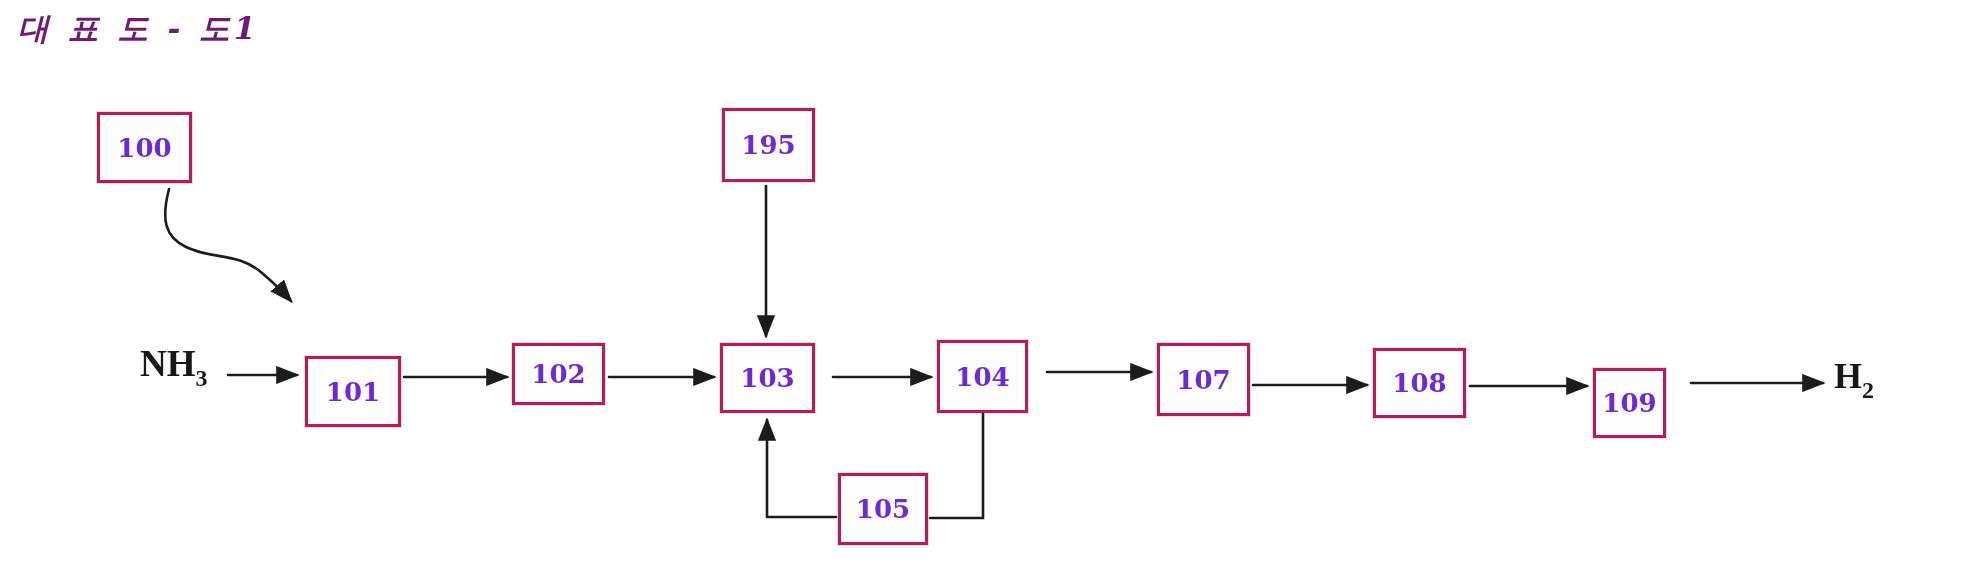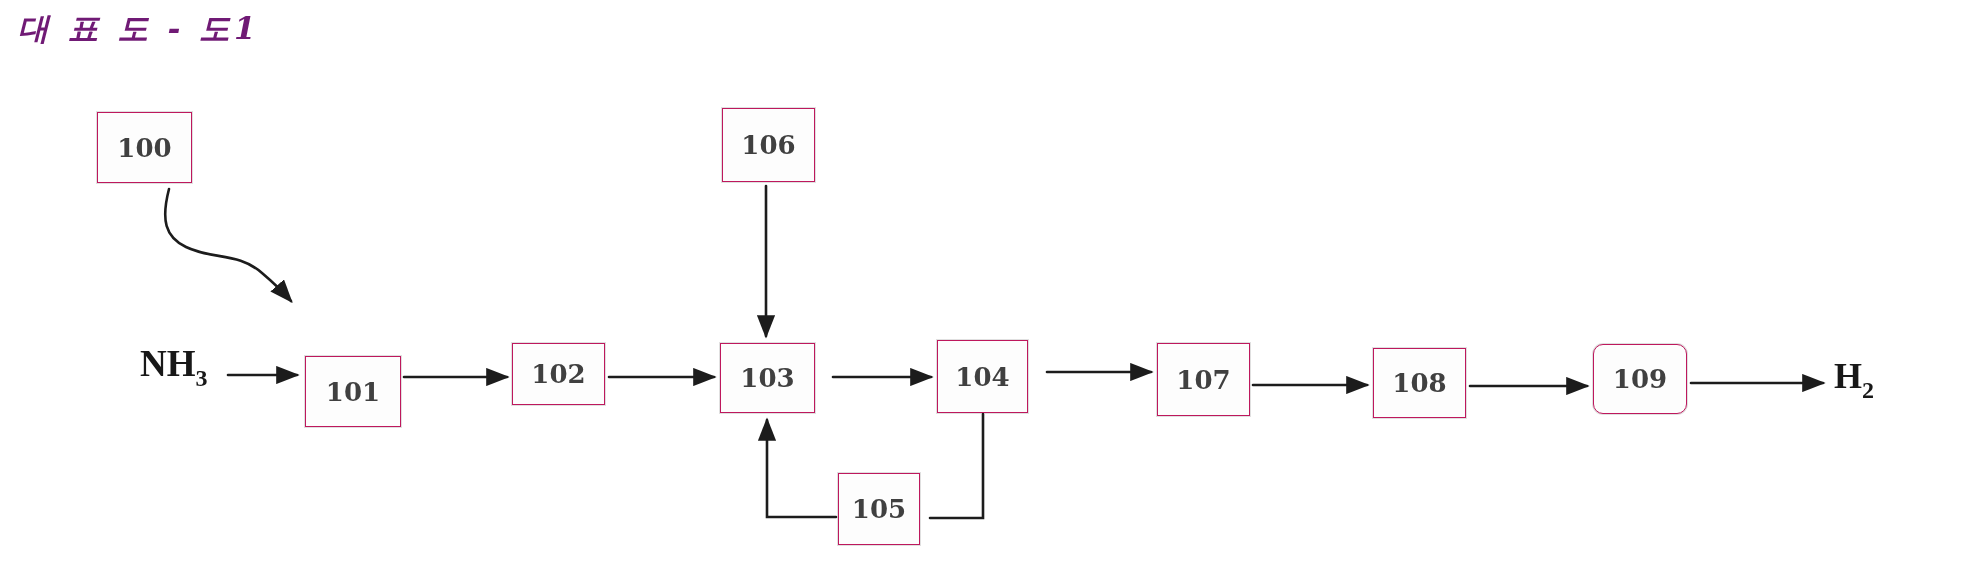--- a/index.html
+++ b/index.html
@@ -30,29 +30,29 @@
   .edges-layer {
     position: absolute;
     left: 0;
     top: 0;
     width: 1985px;
     height: 585px;
   }
   .flow-box {
     position: absolute;
     box-sizing: border-box;
-    border: 1px solid #be185d;
+    border: 3px solid #be185d;
     background: #fdfdfd;
     display: flex;
     align-items: center;
     justify-content: center;
     font-family: "DejaVu Serif", serif;
     font-weight: bold;
     font-size: 26px;
-    color: #404040;
+    color: #6d28d9;
     box-shadow: 0 0 0 1px rgba(0,0,0,0.12);
   }
   .chem-label {
     position: absolute;
     font-family: Liberation Serif, serif;
     font-weight: bold;
     color: #181818;
     font-size: 37px;
     white-space: nowrap;
   }
@@ -86,29 +86,29 @@
         <polyline points="1691,383 1823,383" marker-end="url(#arrowhead)"></polyline>
         <polyline points="766,186 766,336" marker-end="url(#arrowhead)"></polyline>
         <polyline points="983,414 983,518 930,518"></polyline>
         <polyline points="836,517 767,517 767,420" marker-end="url(#arrowhead)"></polyline>
         <path d="M 169 189 C 161 220 165 237 186 247 C 213 260 238 252 262 273 C 275 284 283 292 291 301" marker-end="url(#arrowhead)"></path>
       </g>
   </svg>
 
   <div id="node-group">
       <div class="flow-box" style="left: 97px; top: 112px; width: 95px; height: 71px;">100</div>
-      <div class="flow-box" style="left: 722px; top: 108px; width: 93px; height: 74px;">106</div>
+      <div class="flow-box" style="left: 722px; top: 108px; width: 93px; height: 74px;">195</div>
       <div class="flow-box" style="left: 305px; top: 356px; width: 96px; height: 71px;">101</div>
       <div class="flow-box" style="left: 512px; top: 343px; width: 93px; height: 62px;">102</div>
       <div class="flow-box" style="left: 720px; top: 343px; width: 95px; height: 70px;">103</div>
       <div class="flow-box" style="left: 937px; top: 340px; width: 91px; height: 73px;">104</div>
-      <div class="flow-box" style="left: 838px; top: 473px; width: 82px; height: 72px;">105</div>
+      <div class="flow-box" style="left: 838px; top: 473px; width: 90px; height: 72px;">105</div>
       <div class="flow-box" style="left: 1157px; top: 343px; width: 93px; height: 73px;">107</div>
       <div class="flow-box" style="left: 1373px; top: 348px; width: 93px; height: 70px;">108</div>
-      <div class="flow-box" style="left: 1593px; top: 344px; width: 94px; height: 70px; border-radius: 10px;">109</div>
+      <div class="flow-box" style="left: 1593px; top: 368px; width: 73px; height: 70px;">109</div>
     </div>
 
   <div class="chem-label" style="left:140px; top:342px;">
     <span>NH</span><sub>3</sub>
   </div>
 
   <div class="chem-label" style="left:1834px; top:355px; font-size:36px;">
     <span>H</span><sub>2</sub>
   </div>
 

